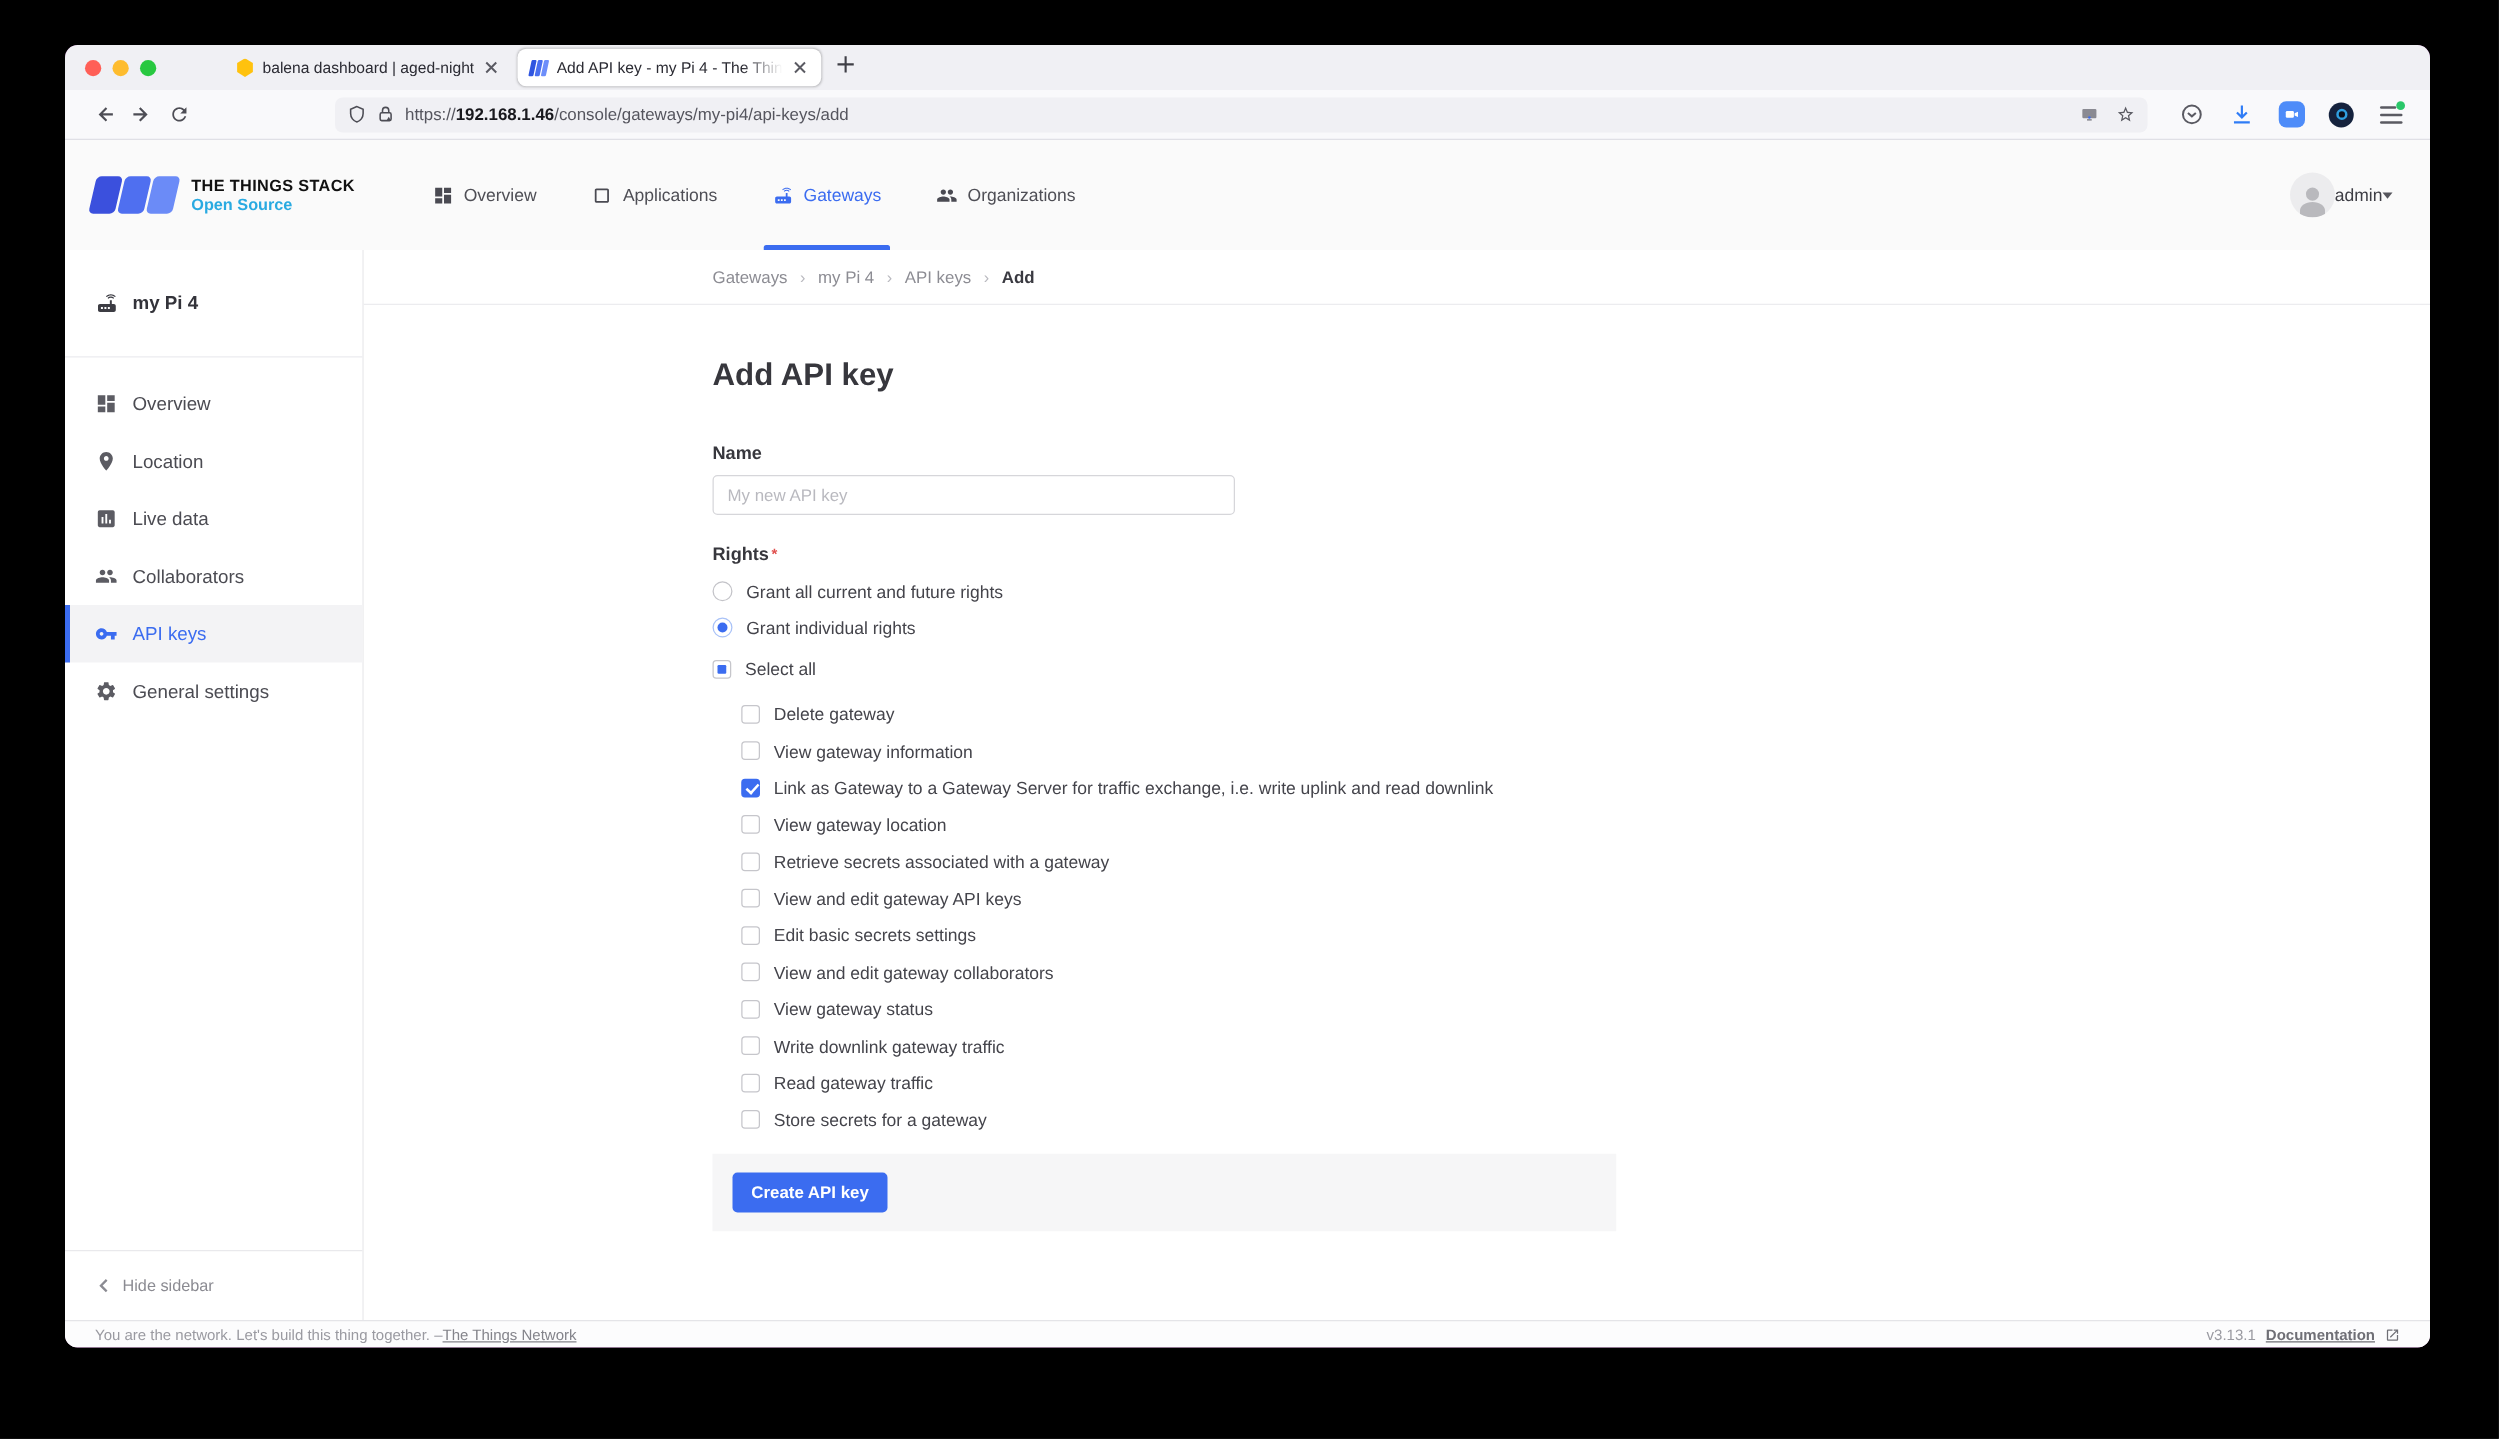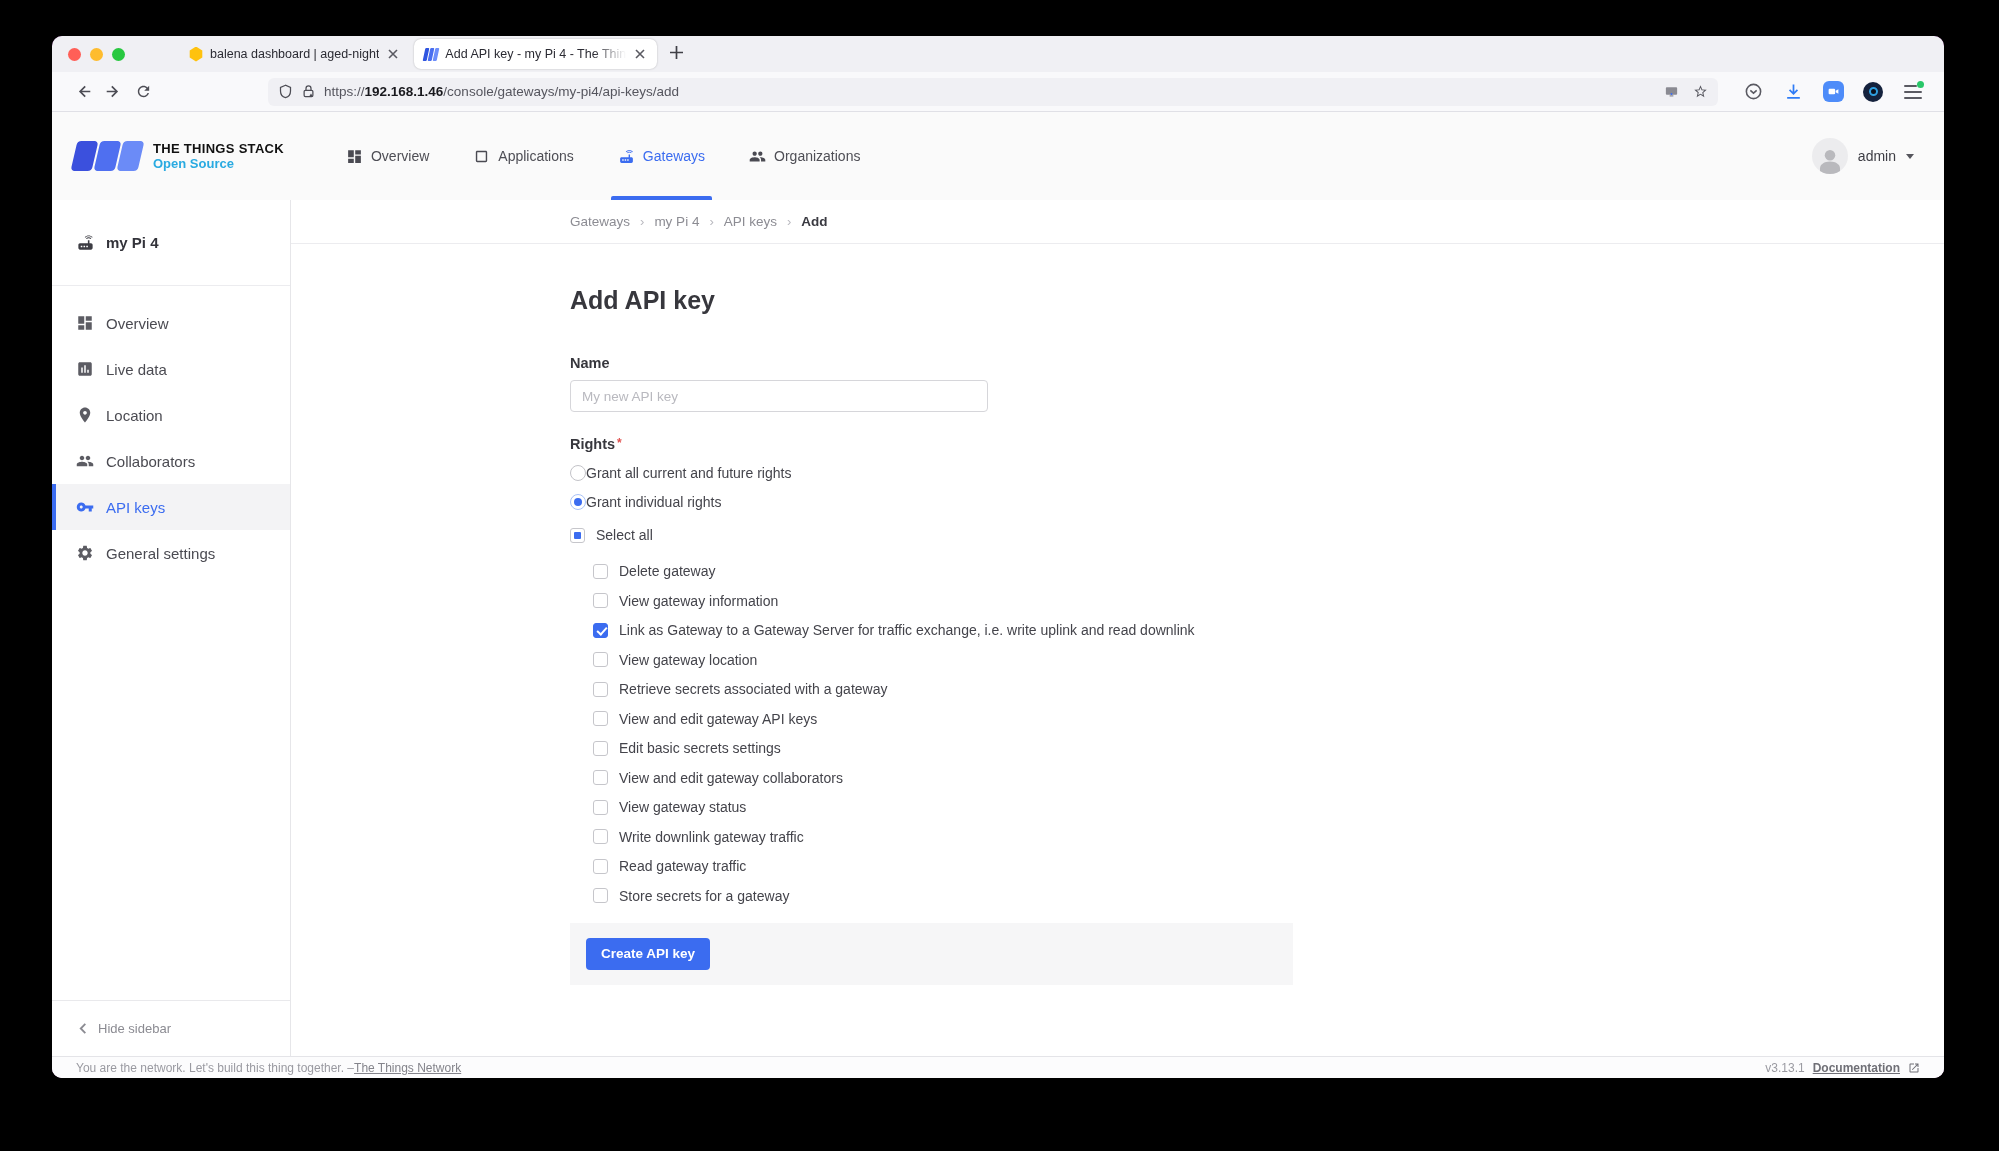--- a/index.html
+++ b/index.html
@@ -69,21 +69,21 @@
   .logo-l1 { font-size:13px; font-weight:700; letter-spacing:.3px; color:#111; }
   .logo-l2 { font-size:13px; font-weight:700; color:#29aae1; }
 
   .main-nav { display:flex; margin-left:62px; gap:44px; height:100%; }
   .nav-item { display:flex; align-items:center; gap:8px; font-size:14px; color:#4e4e55; position:relative; cursor:pointer; }
   .nav-item svg { width:17px; height:17px; fill:#4a4a52; }
   .nav-item.active { color:#3b6cf0; }
   .nav-item.active svg { fill:#3b6cf0; }
   .nav-item.active::after { content:""; position:absolute; left:-7px; right:-7px; bottom:0;
                             height:4px; background:#3b6cf0; border-radius:2px 2px 0 0; }
-  .user { margin-left:auto; display:flex; align-items:center; gap:10px; padding-right:30px; }
+  .user { margin-left:auto; display:flex; align-items:center; padding-right:30px; }
   .avatar { width:36px; height:36px; border-radius:50%; background:#ececee; overflow:hidden;
             display:flex; align-items:flex-end; justify-content:center; }
   .avatar svg { width:30px; height:30px; fill:#b9b9bd; }
   .user-name { font-size:14px; color:#3d3d44; }
   .caret { width:0; height:0; border-left:4.5px solid transparent; border-right:4.5px solid transparent;
            border-top:5.5px solid #55555c; }
 
   .app-body { flex:1; display:flex; min-height:0; }
   .sidebar { width:239px; flex:none; background:#fff; border-right:1px solid #e6e6e9;
              display:flex; flex-direction:column; }
@@ -112,21 +112,21 @@
   .content { flex:1; padding:42px 40px 0 279px; overflow:hidden; }
   .page-title { font-size:25px; font-weight:700; color:#37373d; margin-bottom:40px; }
   .field-label { font-size:14.5px; font-weight:700; color:#37373d; margin-bottom:9px; }
   .req { color:#e0504e; font-size:12px; vertical-align:top; margin-left:2px; }
   .name-input { width:418px; height:32px; border:1px solid #d6d6da; border-radius:4px;
                 font-size:13.5px; padding:0 11px; color:#333; outline:none;
                 font-family:"Liberation Sans",sans-serif; }
   .name-input::placeholder { color:#b9b9bf; }
   .rights-label { margin-top:24px; }
 
-  .radio-row { display:flex; align-items:center; margin-top:13px; font-size:14px; color:#44444b; }
+  .radio-row { display:flex; align-items:center; gap:11px; margin-top:13px; font-size:14px; color:#44444b; }
   .radio { width:16px; height:16px; border:1.5px solid #c3c3c8; border-radius:50%;
            background:#fff; position:relative; flex:none; }
   .radio.selected { border-color:#a9c2f7; }
   .radio.selected::after { content:""; position:absolute; inset:3px; border-radius:50%; background:#3b6cf0; }
 
   .selectall-row { margin-top:17px; }
   .cb-row { display:flex; align-items:center; gap:11px; font-size:14px; color:#44444b; }
   .cb { width:15px; height:15px; border:1px solid #c6c6cb; border-radius:3px; background:#fff;
         position:relative; flex:none; }
   .cb.indeterminate::after { content:""; position:absolute; inset:3px; background:#3b6cf0; border-radius:1px; }
@@ -325,29 +325,29 @@
         </div>
         <nav class="side-nav">
           <div class="side-item">
             <svg viewBox="0 0 24 24">
                   <path d="M3 13h8V3H3v10zm0 8h8v-6H3v6zm10 0h8V11h-8v10zm0-18v6h8V3h-8z"></path>
                 </svg>
             <span>Overview</span>
           </div>
           <div class="side-item">
             <svg viewBox="0 0 24 24">
+                  <path d="M12 2C8.13 2 5 5.13 5 9c0 5.25 7 13 7 13s7-7.75 7-13c0-3.87-3.13-7-7-7zm0 9.5c-1.38 0-2.5-1.12-2.5-2.5s1.12-2.5 2.5-2.5 2.5 1.12 2.5 2.5-1.12 2.5-2.5 2.5z"></path>
+                </svg>
+            <span>Location</span>
+          </div>
+          <div class="side-item">
+            <svg viewBox="0 0 24 24">
                   <path d="M19 3H5c-1.1 0-2 .9-2 2v14c0 1.1.9 2 2 2h14c1.1 0 2-.9 2-2V5c0-1.1-.9-2-2-2zM9 17H7v-7h2v7zm4 0h-2V7h2v10zm4 0h-2v-4h2v4z"></path>
                 </svg>
             <span>Live data</span>
-          </div>
-          <div class="side-item">
-            <svg viewBox="0 0 24 24">
-                  <path d="M12 2C8.13 2 5 5.13 5 9c0 5.25 7 13 7 13s7-7.75 7-13c0-3.87-3.13-7-7-7zm0 9.5c-1.38 0-2.5-1.12-2.5-2.5s1.12-2.5 2.5-2.5 2.5 1.12 2.5 2.5-1.12 2.5-2.5 2.5z"></path>
-                </svg>
-            <span>Location</span>
           </div>
           <div class="side-item">
             <svg viewBox="0 0 24 24">
                   <path d="M16 11c1.66 0 2.99-1.34 2.99-3S17.66 5 16 5c-1.66 0-3 1.34-3 3s1.34 3 3 3zm-8 0c1.66 0 2.99-1.34 2.99-3S9.66 5 8 5C6.34 5 5 6.34 5 8s1.34 3 3 3zm0 2c-2.33 0-7 1.17-7 3.5V19h14v-2.5c0-2.33-4.67-3.5-7-3.5zm8 0c-.29 0-.62.02-.97.05 1.16.84 1.97 1.97 1.97 3.45V19h6v-2.5c0-2.33-4.67-3.5-7-3.5z"></path>
                 </svg>
             <span>Collaborators</span>
           </div>
           <div class="side-item active">
             <svg viewBox="0 0 24 24">
                   <path d="M12.65 10C11.83 7.67 9.61 6 7 6c-3.31 0-6 2.69-6 6s2.69 6 6 6c2.61 0 4.83-1.67 5.65-4H17v4h4v-4h2v-4H12.65zM7 14c-1.1 0-2-.9-2-2s.9-2 2-2 2 .9 2 2-.9 2-2 2z"></path>

